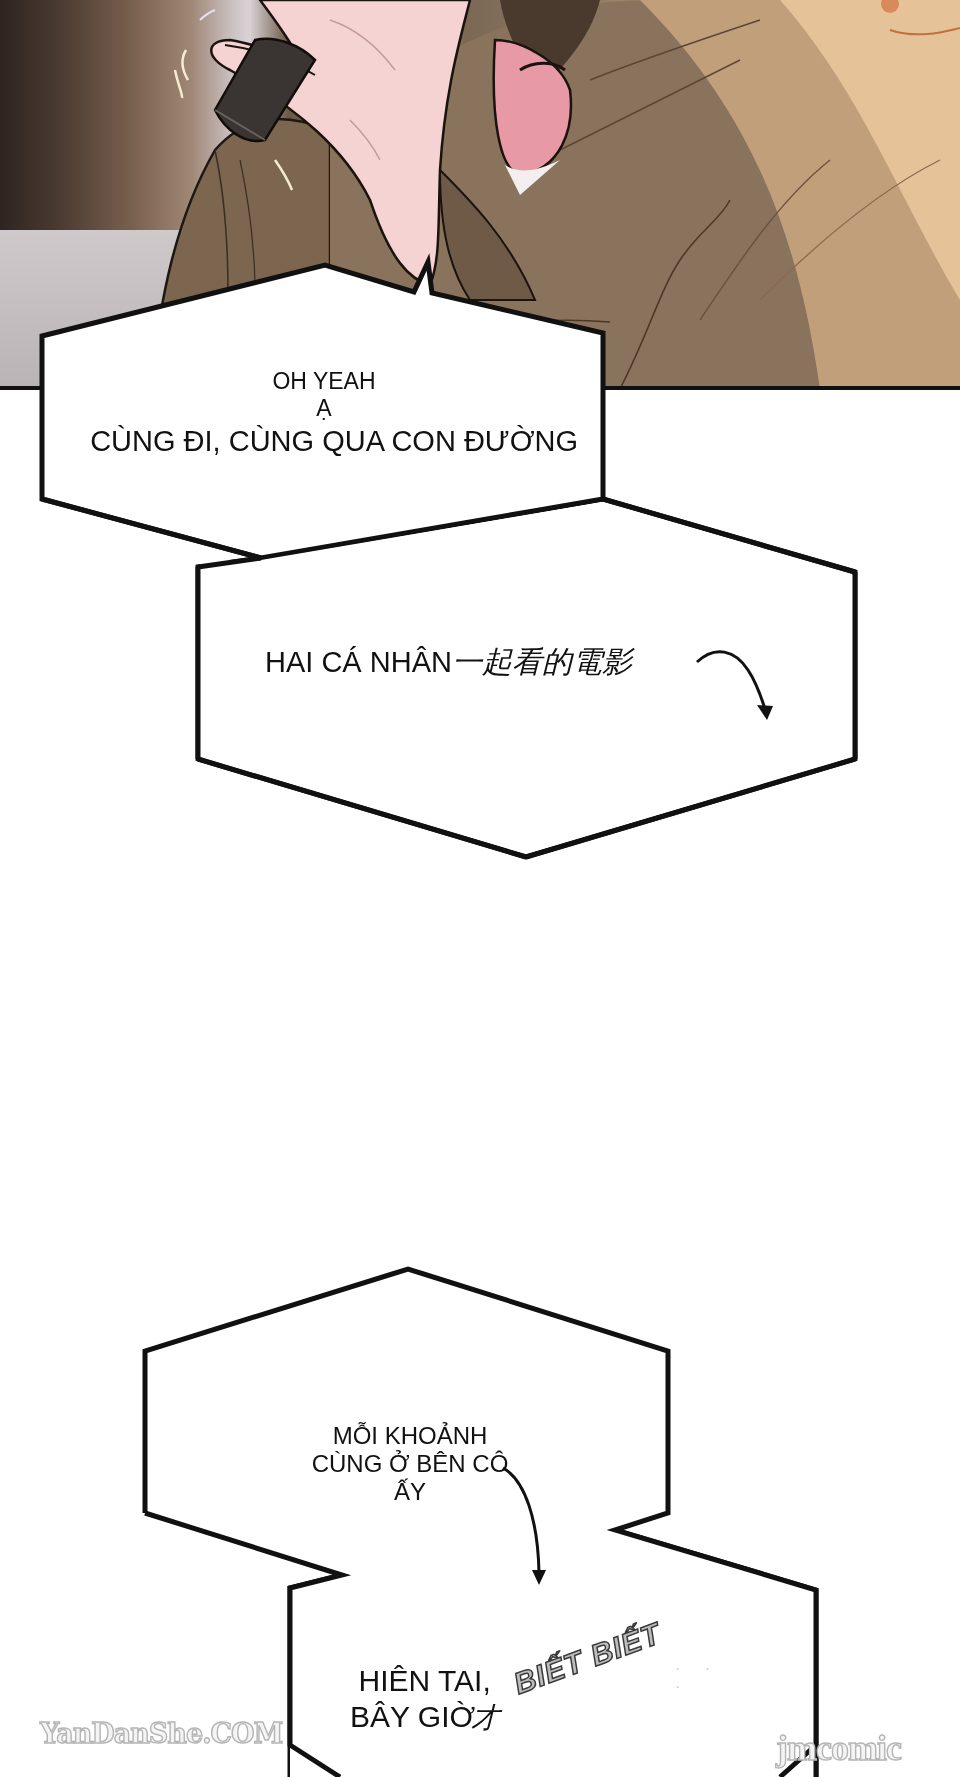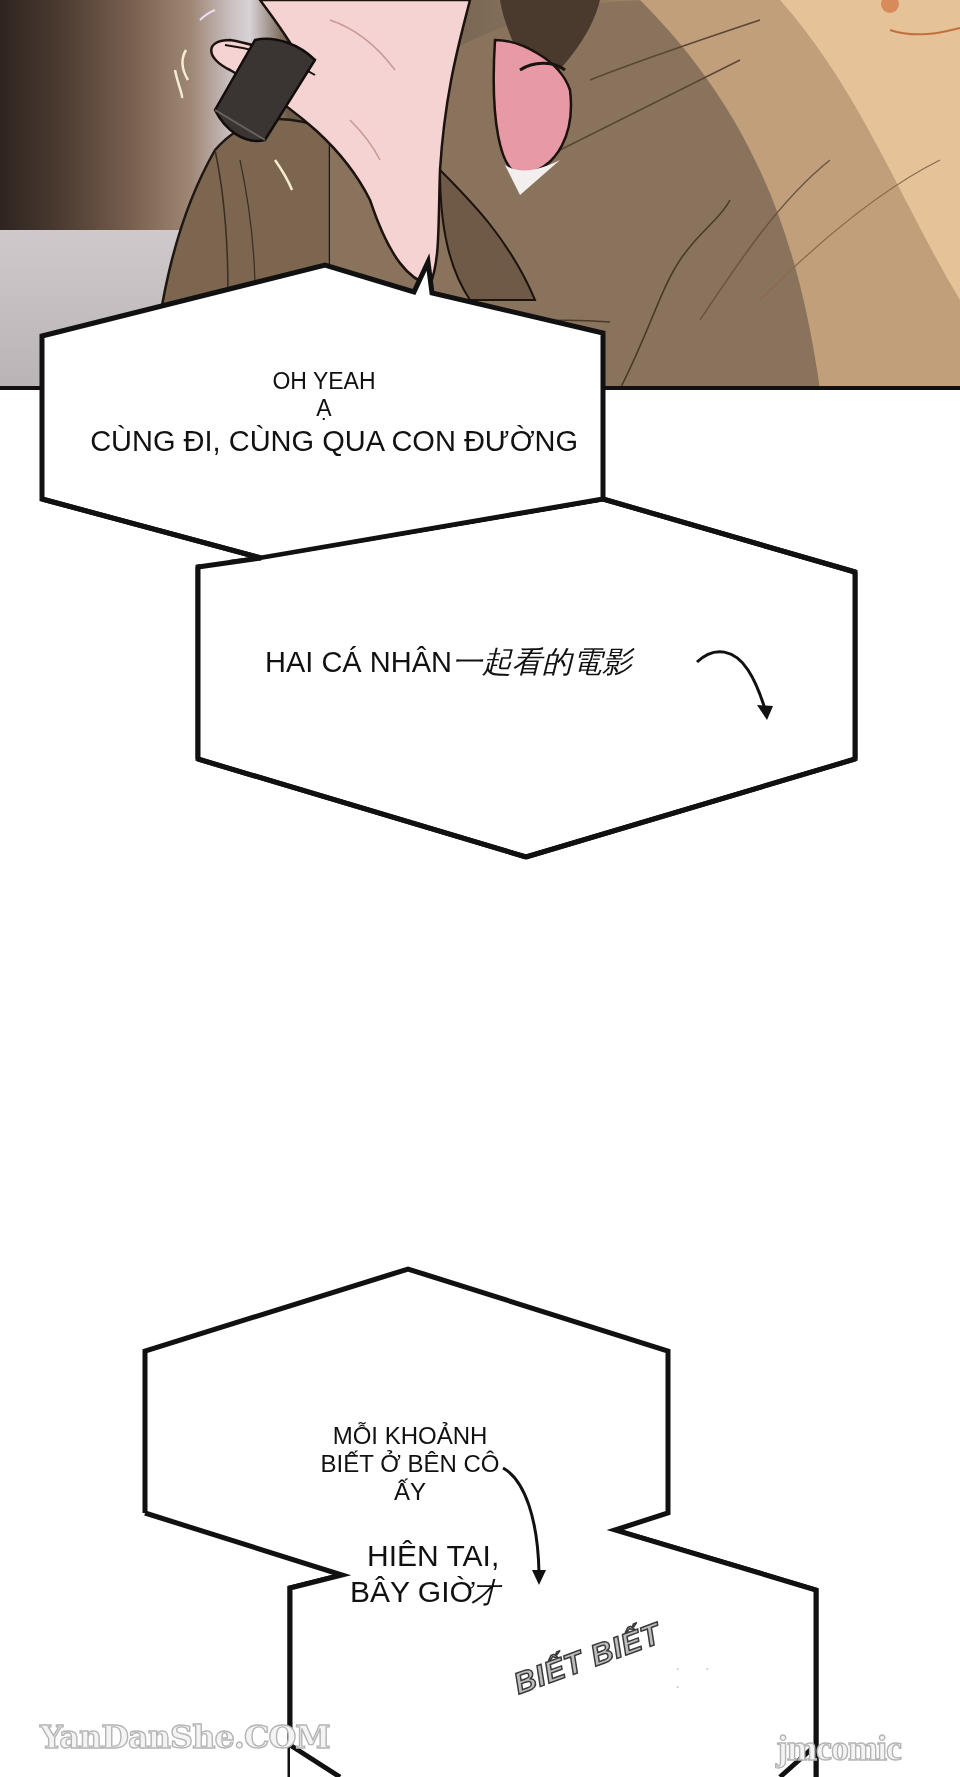--- a/index.html
+++ b/index.html
@@ -31,37 +31,37 @@
 
   .txt { position: absolute; color: #111; text-align: center; white-space: nowrap; }
   .b1-l1 { left: 224px; top: 368px; width: 200px; font-size: 23px; line-height: 26px; }
   .b1-l2 { left: 224px; top: 395px; width: 200px; font-size: 23px; line-height: 26px; }
   .b1-l3 { left: 62px; top: 424px; width: 516px; font-size: 29px; line-height: 34px; text-align: right; }
 
   .b2-l1 { left: 265px; top: 645px; font-size: 29px; line-height: 34px; text-align: left; }
   .b2-l1 .cjk { font-style: italic; font-family: "DejaVu Sans", sans-serif; font-size: 30px; }
 
   .b3 { left: 290px; top: 1390px; width: 240px; font-size: 24px; line-height: 28px; margin-top: 32px; }
-  .b4 { left: 350px; top: 1538px; font-size: 30px; line-height: 36px; text-align: right; }
+  .b4 { left: 350px; top: 1663px; font-size: 30px; line-height: 36px; text-align: center; }
   .b4 .cjk { font-style: italic; font-family: "DejaVu Sans", sans-serif; font-size: 28px; margin-left: -4px; }
 
   .sfx {
     position: absolute; left: 515px; top: 1668px;
     font-size: 30px; font-weight: bold; font-style: italic; letter-spacing: 1px;
     color: #bdbdbd; -webkit-text-stroke: 1.5px #3a3a3a;
     transform: rotate(-20deg); transform-origin: left center;
     white-space: nowrap;
   }
   .sfx-dots {
     position: absolute; left: 675px; top: 1660px; width: 60px; height: 30px;
     color: #c8c8c8; font-size: 16px; letter-spacing: 10px;
   }
 
   .wm {
-    position: absolute; font-weight: bold; font-size: 32px;
+    position: absolute; font-weight: bold; font-size: 27px;
     color: #f4f4f4; -webkit-text-stroke: 1.4px #b5b5b5; white-space: nowrap;
   }
   .wm-left { left: 40px; top: 1718px; font-family: "DejaVu Serif", serif; letter-spacing: -1px; }
   .wm-right { left: 776px; top: 1727px; font-size: 36px; font-family: Liberation Serif, serif; letter-spacing: -1px; }
 </style>
 </head>
 <body>
 
 <div id="page">
 
@@ -149,21 +149,21 @@
   <div class="txt b1-l1">OH YEAH</div>
   <div class="txt b1-l2">Ạ</div>
   <div class="txt b1-l3">CÙNG ĐI, CÙNG QUA CON ĐƯỜNG</div>
 
   <div class="txt b2-l1">
     <span>HAI CÁ NHÂN</span><span class="cjk">一起看的電影</span>
   </div>
 
   <div class="txt b3">
     <div>MỖI KHOẢNH</div>
-    <div>BIẾT Ở BÊN CÔ</div>
+    <div>CÙNG Ở BÊN CÔ</div>
     <div>ẤY</div>
   </div>
 
   <div class="txt b4">
     <div>HIÊN TAI,</div>
     <div><span>BÂY GIỜ</span><span class="cjk">才</span></div>
   </div>
 
   <div class="sfx">BIẾT BIẾT</div>
   <div class="sfx-dots">· · ·</div>

